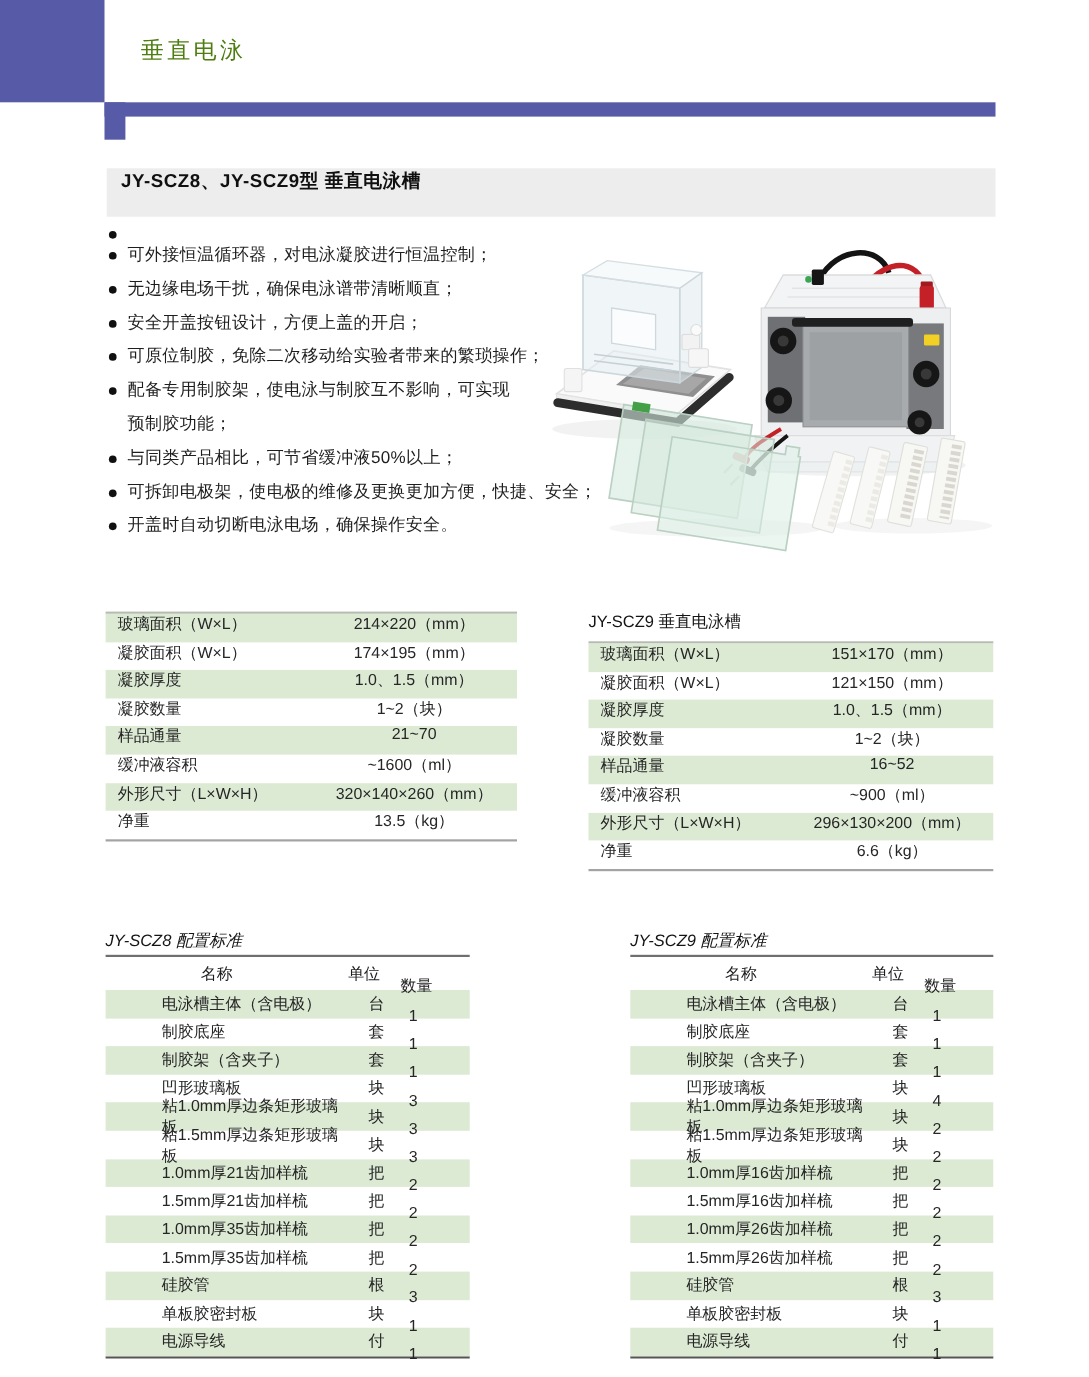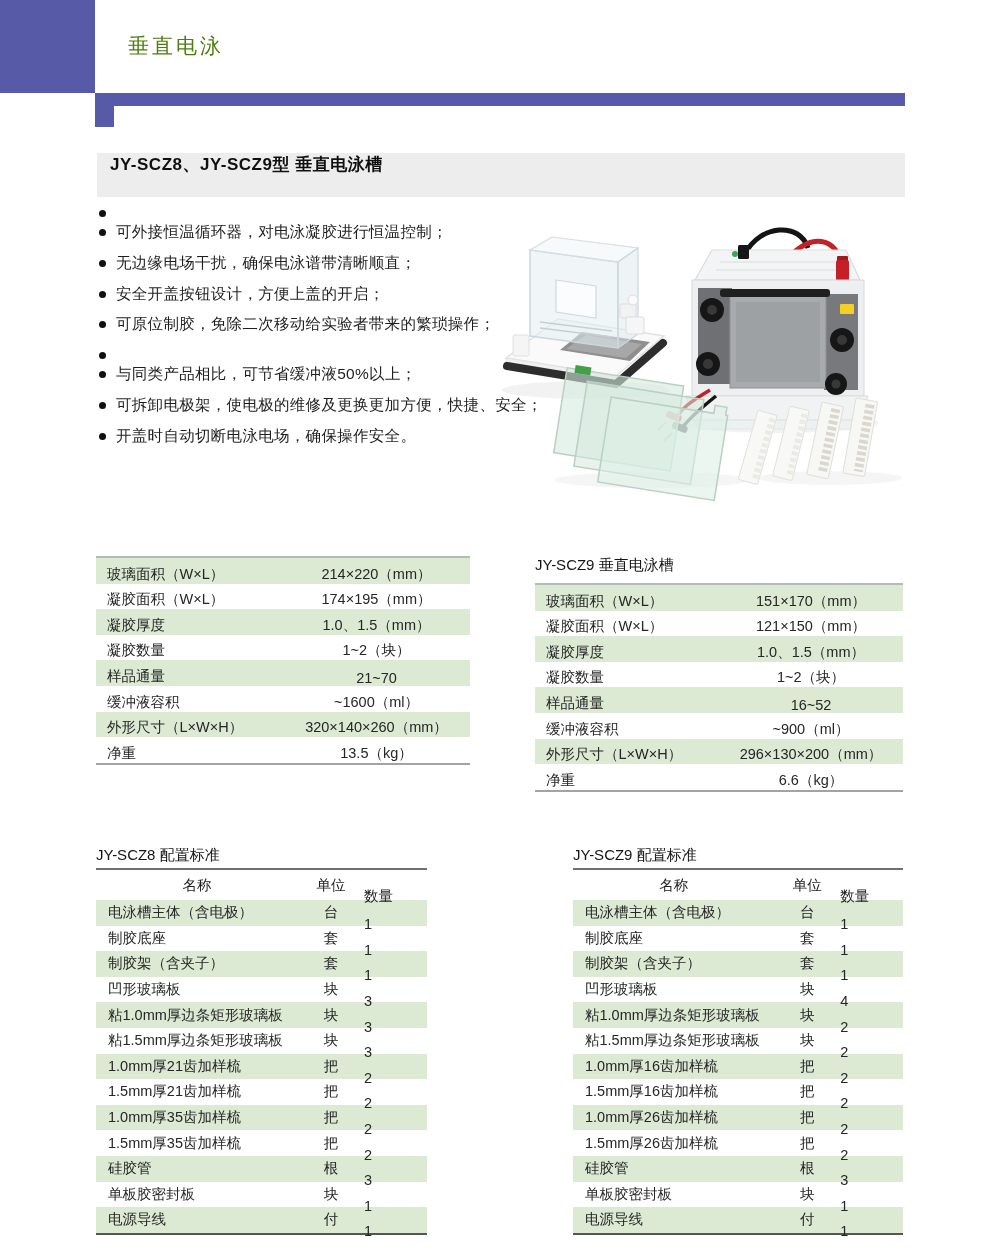--- a/index.html
+++ b/index.html
@@ -25,33 +25,33 @@
 
   
   .tbl-title{font-size:15px;color:#141414;}
 
   
   .spec{position:absolute;width:374px;}
   #spec0{left:96px;top:556px;}
   #spec1{left:535px;top:556px;width:368px;}
   .spec .tbl-title{height:20px;margin-bottom:7px;}
   .spec-body{border-top:2px solid #b4bbb0;border-bottom:2px solid #a3a3a3;}
-  .spec-row{display:flex;align-items:flex-end;height:25.6px;font-size:14.5px;color:#262626;}
+  .spec-row{display:flex;align-items:flex-start;height:25.6px;font-size:14.5px;color:#262626;}
   .spec-row:nth-child(odd){background:var(--green,#dcead4);}
   .spec-label{width:50%;padding-left:11px;box-sizing:border-box;}
   .spec-value{width:50%;text-align:center;}
 
   
   .conf{position:absolute;width:331px;}
   #conf0{left:96px;top:846px;}
   #conf1{left:573px;top:846px;width:330px;}
-  .conf .tbl-title{height:22px;}
+  .conf .tbl-title{height:22px;font-style:italic;}
   .conf-head{display:flex;align-items:center;height:30px;border-top:2px solid #6f6f6f;font-size:14.5px;color:#1c1c1c;}
   .conf-body{border-bottom:2.5px solid #555;}
-  .conf-row{display:flex;align-items:center;height:25.6px;font-size:14.5px;color:#262626;}
+  .conf-row{display:flex;align-items:center;height:25.6px;font-size:14.5px;color:#262626;padding-left:39px;}
   .conf-row:nth-child(odd){background:var(--green,#dcead4);}
   .c-name{width:61%;padding-left:12px;box-sizing:border-box;text-align:left;}
   .conf-head .c-name{text-align:center;padding-left:0;}
   .c-unit{width:20%;text-align:center;}
   .c-qty{width:19%;margin-top:23px;}
 </style>
 </head>
 <body>
 
 <div class="page">
@@ -81,20 +81,22 @@
       <div class="feat">
         <span class="dot"></span>
         <span class="txt">安全开盖按钮设计，方便上盖的开启；</span>
       </div>
       <div class="feat">
         <span class="dot"></span>
         <span class="txt">可原位制胶，免除二次移动给实验者带来的繁琐操作；</span>
       </div>
       <div class="feat">
         <span class="dot"></span>
+        <span class="txt">配备专用制胶架，使电泳与制胶互不影响，可实现
+预制胶功能；</span>
       </div>
       <div class="feat">
         <span class="dot"></span>
         <span class="txt">与同类产品相比，可节省缓冲液50%以上；</span>
       </div>
       <div class="feat">
         <span class="dot"></span>
         <span class="txt">可拆卸电极架，使电极的维修及更换更加方便，快捷、安全；</span>
       </div>
       <div class="feat">

